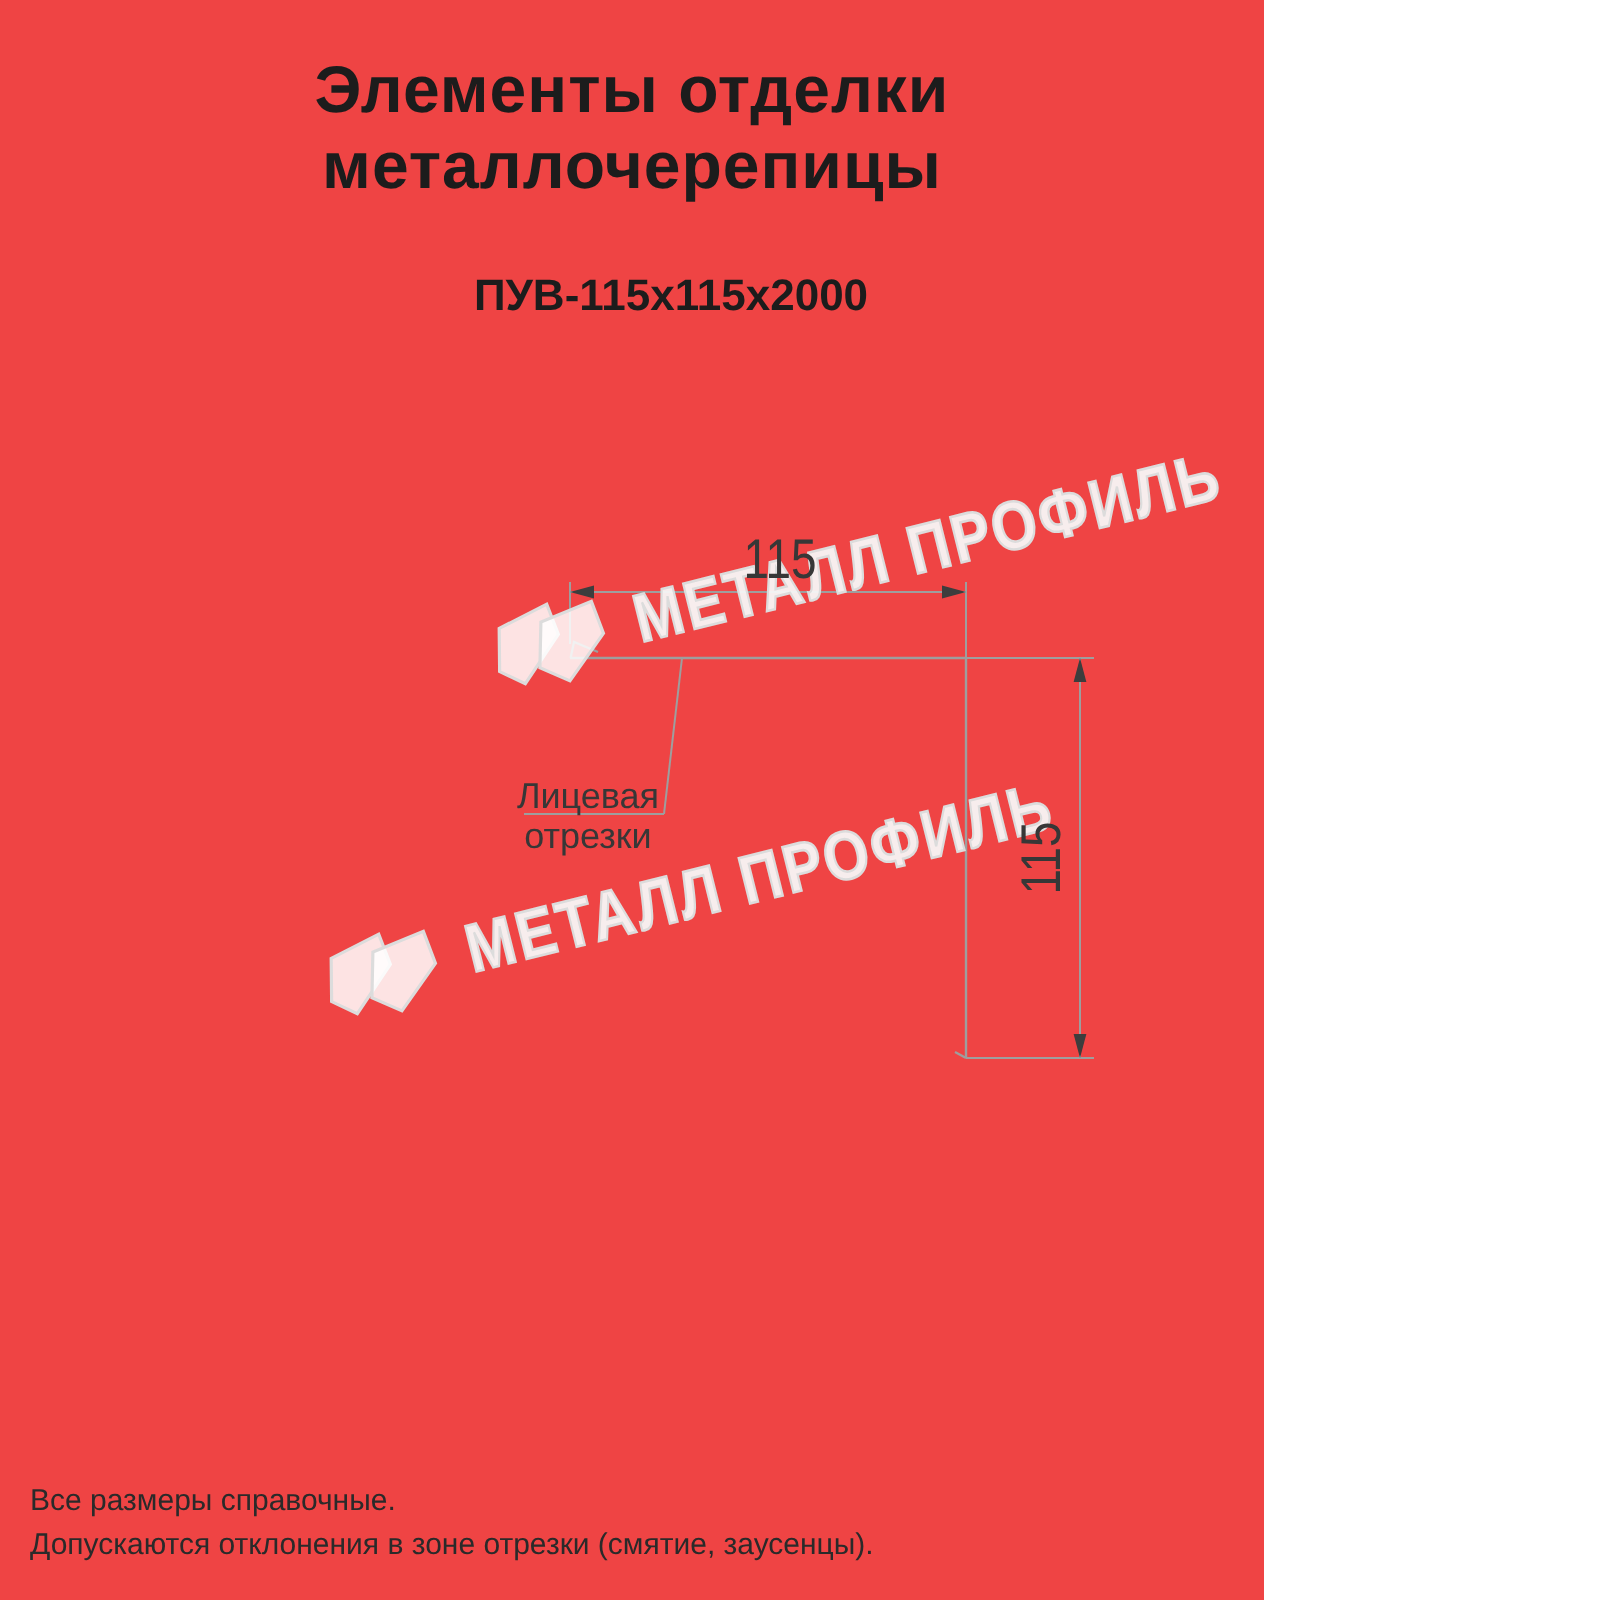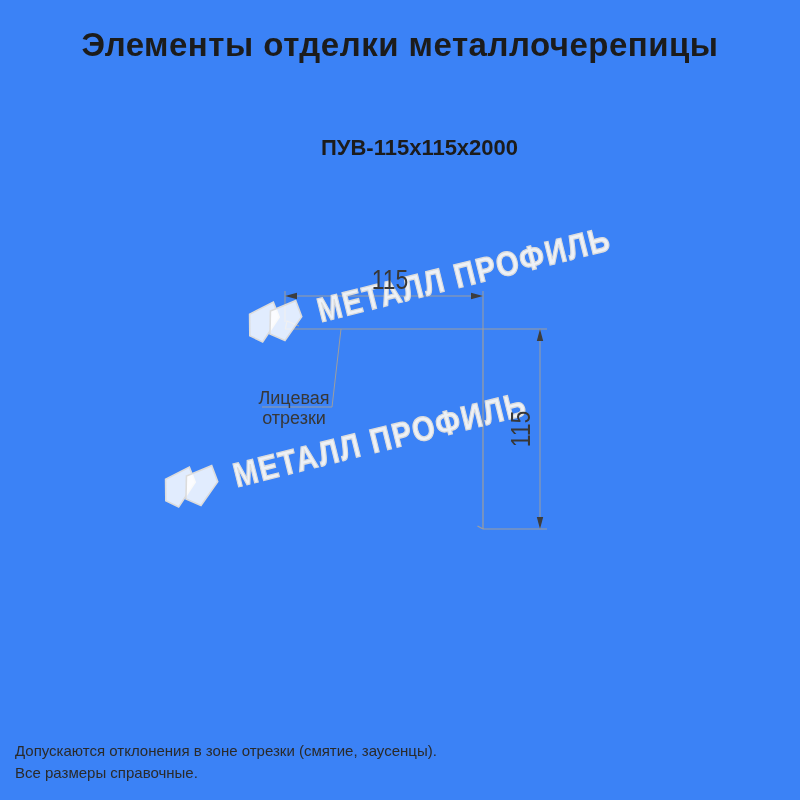--- a/index.html
+++ b/index.html
@@ -1,17 +1,17 @@
 <!DOCTYPE html>
 <html><head>
 <meta charset="utf-8">
 <style>
   html,body{margin:0;padding:0;background:#fff;}
   #page{
-    position:relative;width:800px;height:800px;background:#3b82f6;overflow:hidden;
+    position:relative;width:632px;height:800px;background:#ef4444;overflow:hidden;
     font-family:"Liberation Sans","DejaVu Sans",sans-serif;
   }
   .abs{position:absolute;}
   
   .title{
     left:0;right:0;top:26px;text-align:center;
     font-size:33px;font-weight:bold;color:#1c1c1c;letter-spacing:0.5px;z-index:5;
   }
   .subtitle{
     left:0;right:0;top:98px;text-align:center;
@@ -114,17 +114,17 @@
 
   <div class="abs dim-text dim-width">115</div>
   <div class="abs dim-text dim-height">115</div>
 
   <div class="abs face-label">
     <div>Лицевая</div>
     <div>отрезки</div>
   </div>
 
   <div class="abs footnotes">
+    <div>Все размеры справочные.</div>
     <div>Допускаются отклонения в зоне отрезки (смятие, заусенцы).</div>
-    <div>Все размеры справочные.</div>
   </div>
 
 </div>
 
 </body></html>

